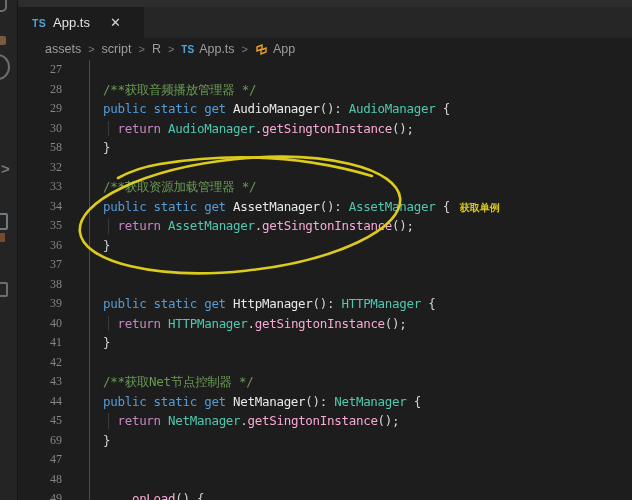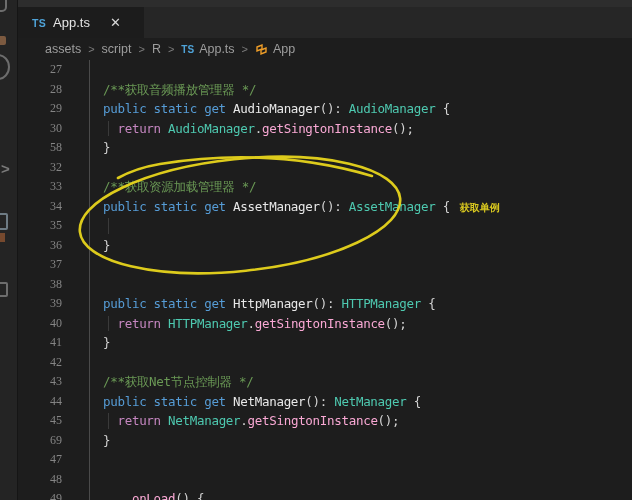--- a/index.html
+++ b/index.html
@@ -105,21 +105,21 @@
     <div class="indent-guide-main"></div>
     <div id="rows">
         <div class="code-row"><span class="lnum">27</span><span class="ltext"></span></div>
         <div class="code-row"><span class="lnum">28</span><span class="ltext"><span class="tk-comment">/**获取音频播放管理器 */</span></span></div>
         <div class="code-row"><span class="lnum">29</span><span class="ltext"><span class="tk-kw">public static get </span><span class="tk-name">AudioManager</span><span class="tk-punct">(): </span><span class="tk-type">AudioManager</span><span class="tk-punct"> {</span></span></div>
         <div class="code-row"><span class="lnum">30</span><span class="g2"></span><span class="ltext"><span class="tk-punct">  </span><span class="tk-ctl">return </span><span class="tk-type">AudioManager</span><span class="tk-punct">.</span><span class="tk-fn">getSingtonInstance</span><span class="tk-punct">();</span></span></div>
         <div class="code-row"><span class="lnum">58</span><span class="ltext"><span class="tk-punct">}</span></span></div>
         <div class="code-row"><span class="lnum">32</span><span class="ltext"></span></div>
         <div class="code-row"><span class="lnum">33</span><span class="ltext"><span class="tk-comment">/**获取资源加载管理器 */</span></span></div>
         <div class="code-row"><span class="lnum">34</span><span class="ltext"><span class="tk-kw">public static get </span><span class="tk-name">AssetManager</span><span class="tk-punct">(): </span><span class="tk-type">AssetManager</span><span class="tk-punct"> {</span><span class="tk-annot">获取单例</span></span></div>
-        <div class="code-row"><span class="lnum">35</span><span class="g2"></span></div>
+        <div class="code-row"><span class="lnum">35</span><span class="g2"></span><span class="ltext"><span class="tk-punct">  </span><span class="tk-ctl">return </span><span class="tk-type">AssetManager</span><span class="tk-punct">.</span><span class="tk-fn">getSingtonInstance</span><span class="tk-punct">();</span></span></div>
         <div class="code-row"><span class="lnum">36</span><span class="ltext"><span class="tk-punct">}</span></span></div>
         <div class="code-row"><span class="lnum">37</span><span class="ltext"></span></div>
         <div class="code-row"><span class="lnum">38</span></div>
         <div class="code-row"><span class="lnum">39</span><span class="ltext"><span class="tk-kw">public static get </span><span class="tk-name">HttpManager</span><span class="tk-punct">(): </span><span class="tk-type">HTTPManager</span><span class="tk-punct"> {</span></span></div>
         <div class="code-row"><span class="lnum">40</span><span class="g2"></span><span class="ltext"><span class="tk-punct">  </span><span class="tk-ctl">return </span><span class="tk-type">HTTPManager</span><span class="tk-punct">.</span><span class="tk-fn">getSingtonInstance</span><span class="tk-punct">();</span></span></div>
         <div class="code-row"><span class="lnum">41</span><span class="ltext"><span class="tk-punct">}</span></span></div>
         <div class="code-row"><span class="lnum">42</span><span class="ltext"></span></div>
         <div class="code-row"><span class="lnum">43</span><span class="ltext"><span class="tk-comment">/**获取Net节点控制器 */</span></span></div>
         <div class="code-row"><span class="lnum">44</span><span class="ltext"><span class="tk-kw">public static get </span><span class="tk-name">NetManager</span><span class="tk-punct">(): </span><span class="tk-type">NetManager</span><span class="tk-punct"> {</span></span></div>
         <div class="code-row"><span class="lnum">45</span><span class="g2"></span><span class="ltext"><span class="tk-punct">  </span><span class="tk-ctl">return </span><span class="tk-type">NetManager</span><span class="tk-punct">.</span><span class="tk-fn">getSingtonInstance</span><span class="tk-punct">();</span></span></div>

